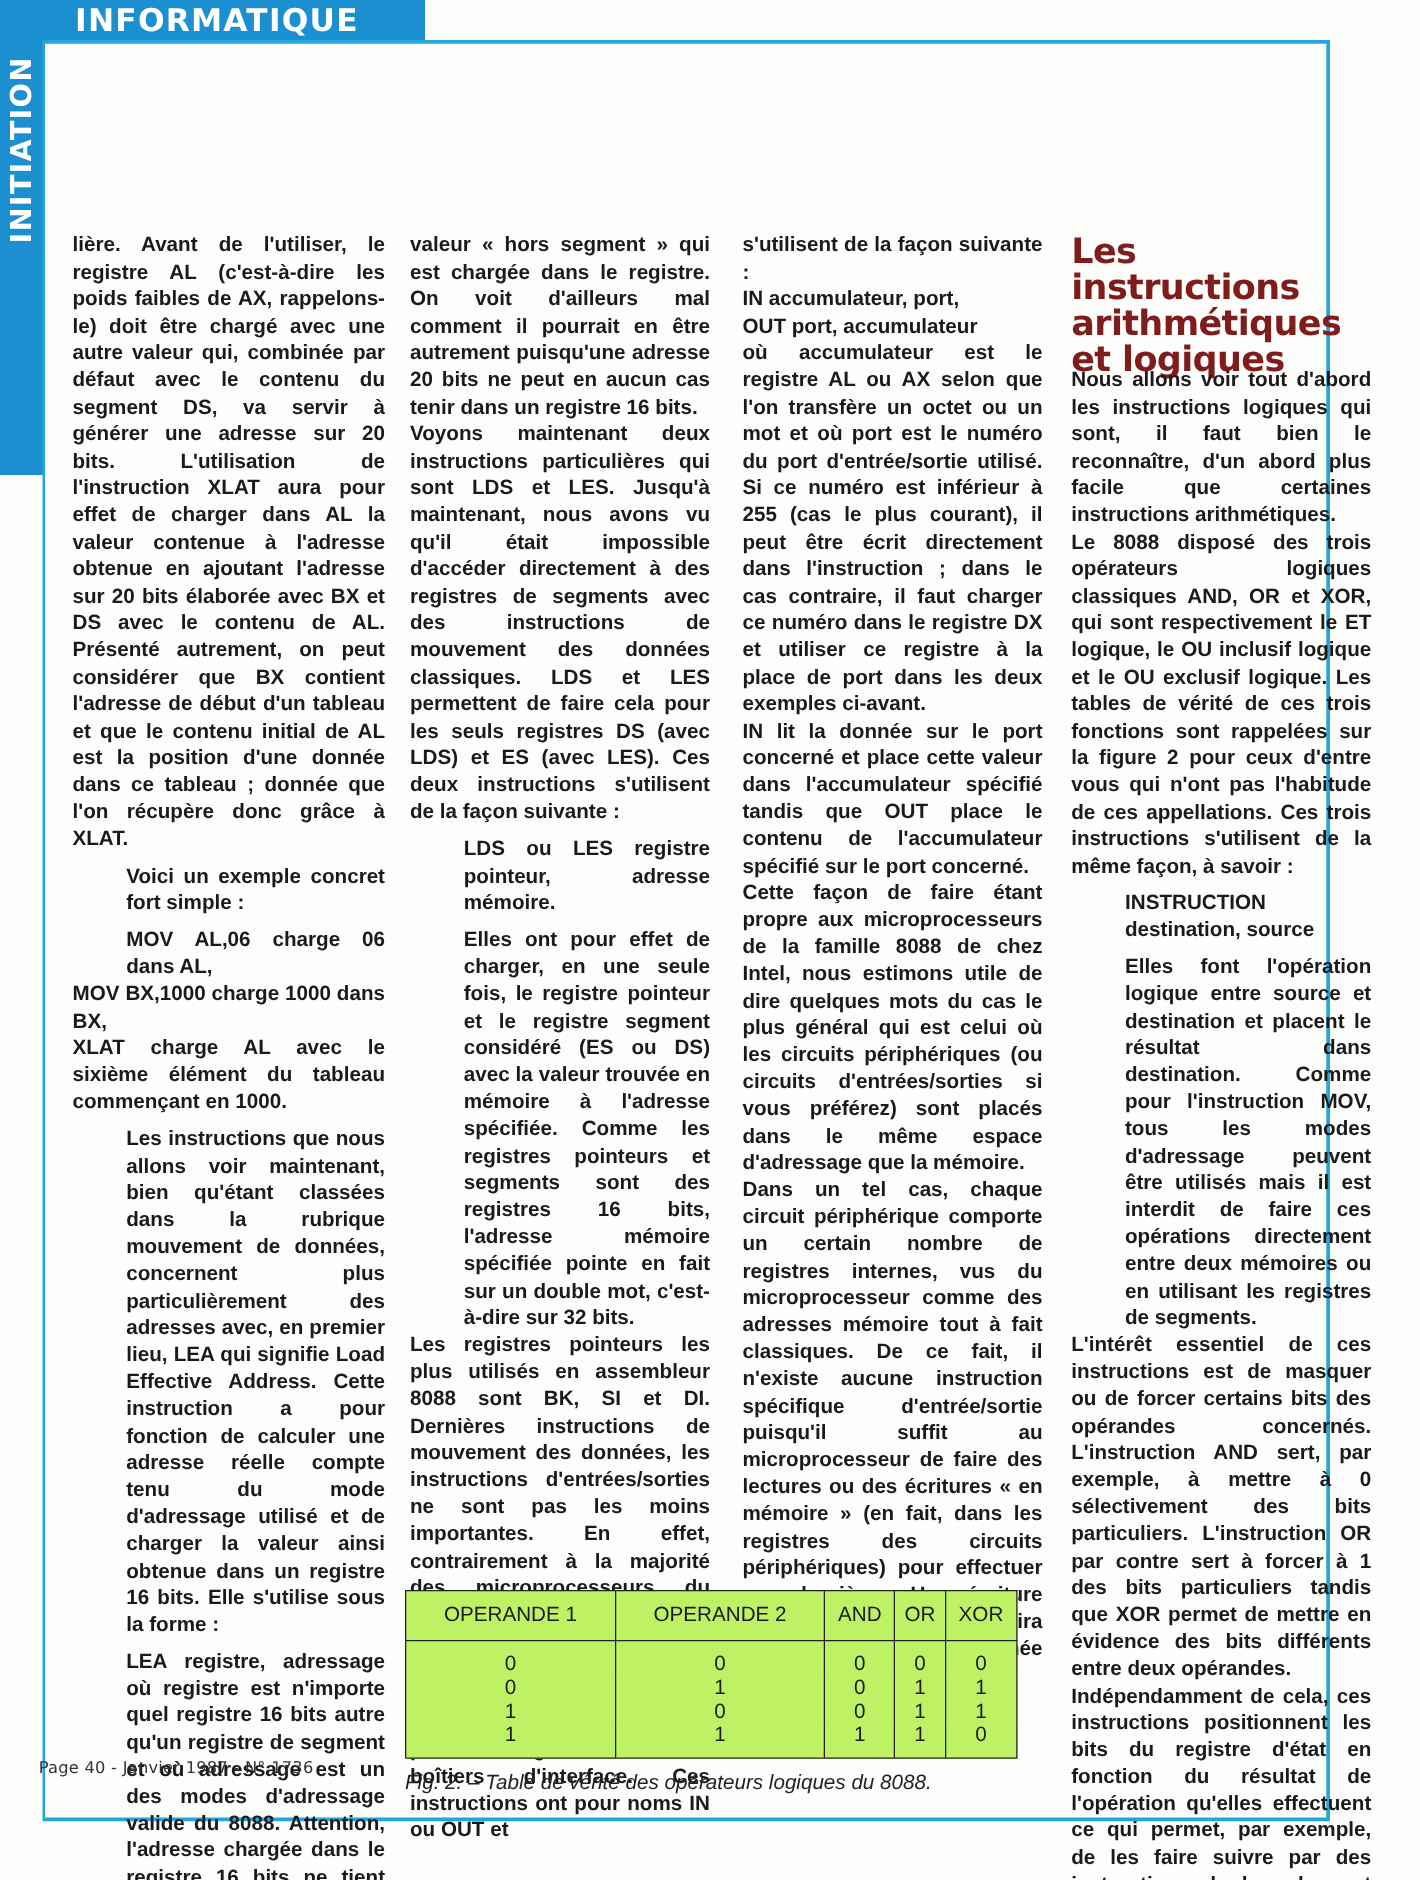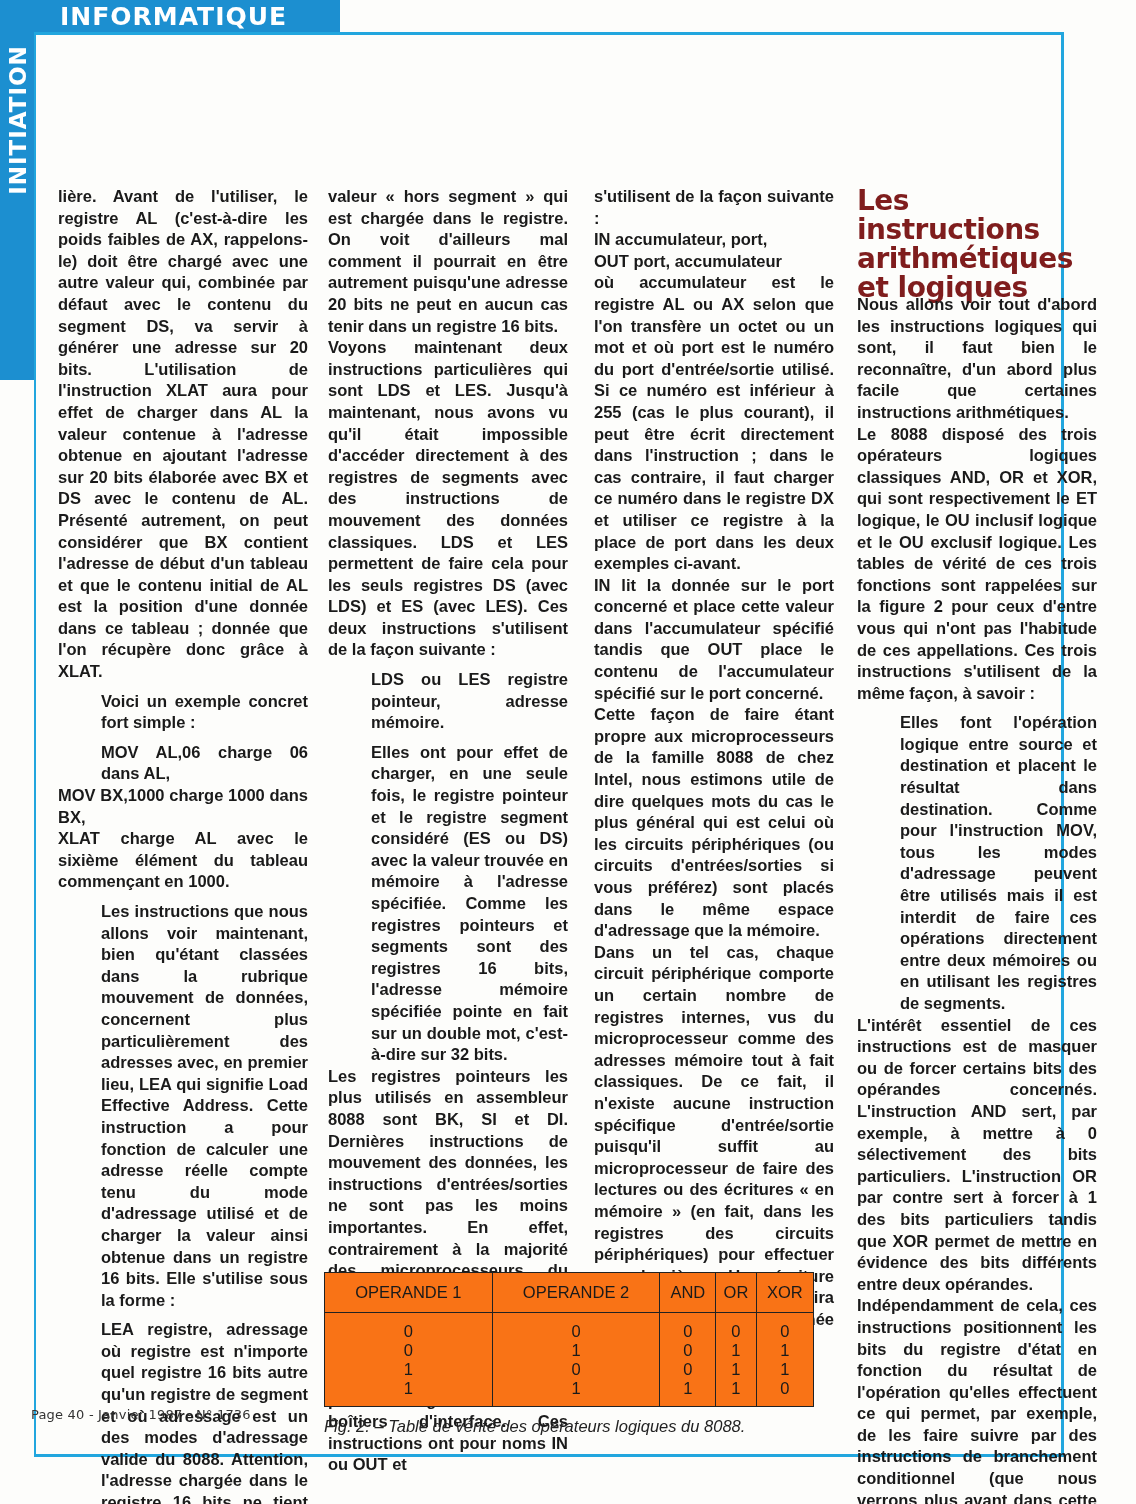--- a/index.html
+++ b/index.html
@@ -19,21 +19,21 @@
   .col p { margin-bottom: 0; font-weight: bold; }
   .col p.gap { margin-top: 8px; margin-left: 43px; }
   .col1 { left: 58px; width: 250px; }
   .col2 { left: 328px; width: 240px; }
   .col3 { left: 594px; width: 240px; }
   .col4 { left: 857px; width: 240px; top: 294px; }
 
   .heading { position: absolute; left: 857px; top: 186px; width: 240px; font-family: "DejaVu Sans", sans-serif; font-weight: bold; font-size: 28px; line-height: 29px; color: #7f1d1d; letter-spacing: -0.5px; }
 
   .figure { position: absolute; left: 324px; top: 1272px; width: 490px; }
-  table.truth { width: 490px; border-collapse: collapse; background: #f97316; border: 1.5px solid #222; font-size: 16.5px; }
+  table.truth { width: 490px; border-collapse: collapse; background: #bef264; border: 1.5px solid #222; font-size: 16.5px; }
   table.truth th { font-weight: normal; height: 40px; border: 1.5px solid #222; text-align: center; }
   table.truth td { border-left: 1.5px solid #222; border-right: 1.5px solid #222; text-align: center; line-height: 19px; vertical-align: top; padding: 0; }
   table.truth tbody tr:first-child td { padding-top: 9px; }
   table.truth tbody tr:last-child td { padding-bottom: 8px; }
   .caption { margin-top: 10px; font-style: italic; font-size: 16.5px; color: #222; }
 
   .footer { position: absolute; left: 31px; top: 1407px; font-family: "DejaVu Sans", sans-serif; font-size: 13px; font-weight: normal; color: #333; letter-spacing: 0.2px; }
 </style>
 </head>
 <body>
@@ -71,20 +71,21 @@
   <p>où accumulateur est le registre AL ou AX selon que l'on transfère un octet ou un mot et où port est le numéro du port d'entrée/sortie utilisé. Si ce numéro est inférieur à 255 (cas le plus courant), il peut être écrit directement dans l'instruction ; dans le cas contraire, il faut charger ce numéro dans le registre DX et utiliser ce registre à la place de port dans les deux exemples ci-avant.</p>
   <p>IN lit la donnée sur le port concerné et place cette valeur dans l'accumulateur spécifié tandis que OUT place le contenu de l'accumulateur spécifié sur le port concerné.</p>
   <p>Cette façon de faire étant propre aux microprocesseurs de la famille 8088 de chez Intel, nous estimons utile de dire quelques mots du cas le plus général qui est celui où les circuits périphériques (ou circuits d'entrées/sorties si vous préférez) sont placés dans le même espace d'adressage que la mémoire.</p>
   <p>Dans un tel cas, chaque circuit périphérique comporte un certain nombre de registres internes, vus du microprocesseur comme des adresses mémoire tout à fait classiques. De ce fait, il n'existe aucune instruction spécifique d'entrée/sortie puisqu'il suffit au microprocesseur de faire des lectures ou des écritures « en mémoire » (en fait, dans les registres des circuits périphériques) pour effectuer ces dernières. Une écriture dans un registre conduira ainsi à une sortie de donnée et une lecture à une entrée.</p>
 </div>
 
 <h2 class="heading">Les instructions arithmétiques et logiques</h2>
 <div class="col col4">
   <p>Nous allons voir tout d'abord les instructions logiques qui sont, il faut bien le reconnaître, d'un abord plus facile que certaines instructions arithmétiques.</p>
   <p>Le 8088 disposé des trois opérateurs logiques classiques AND, OR et XOR, qui sont respectivement le ET logique, le OU inclusif logique et le OU exclusif logique. Les tables de vérité de ces trois fonctions sont rappelées sur la figure 2 pour ceux d'entre vous qui n'ont pas l'habitude de ces appellations. Ces trois instructions s'utilisent de la même façon, à savoir :</p>
+  <p class="gap">INSTRUCTION destination, source</p>
   <p class="gap">Elles font l'opération logique entre source et destination et placent le résultat dans destination. Comme pour l'instruction MOV, tous les modes d'adressage peuvent être utilisés mais il est interdit de faire ces opérations directement entre deux mémoires ou en utilisant les registres de segments.</p>
   <p>L'intérêt essentiel de ces instructions est de masquer ou de forcer certains bits des opérandes concernés. L'instruction AND sert, par exemple, à mettre à 0 sélectivement des bits particuliers. L'instruction OR par contre sert à forcer à 1 des bits particuliers tandis que XOR permet de mettre en évidence des bits différents entre deux opérandes.</p>
   <p>Indépendamment de cela, ces instructions positionnent les bits du registre d'état en fonction du résultat de l'opération qu'elles effectuent ce qui permet, par exemple, de les faire suivre par des instructions de branchement conditionnel (que nous verrons plus avant dans cette série);</p>
 </div>
 
 <div class="figure">
   <table class="truth">
     <thead>
       <tr>
         <th>OPERANDE 1</th>

